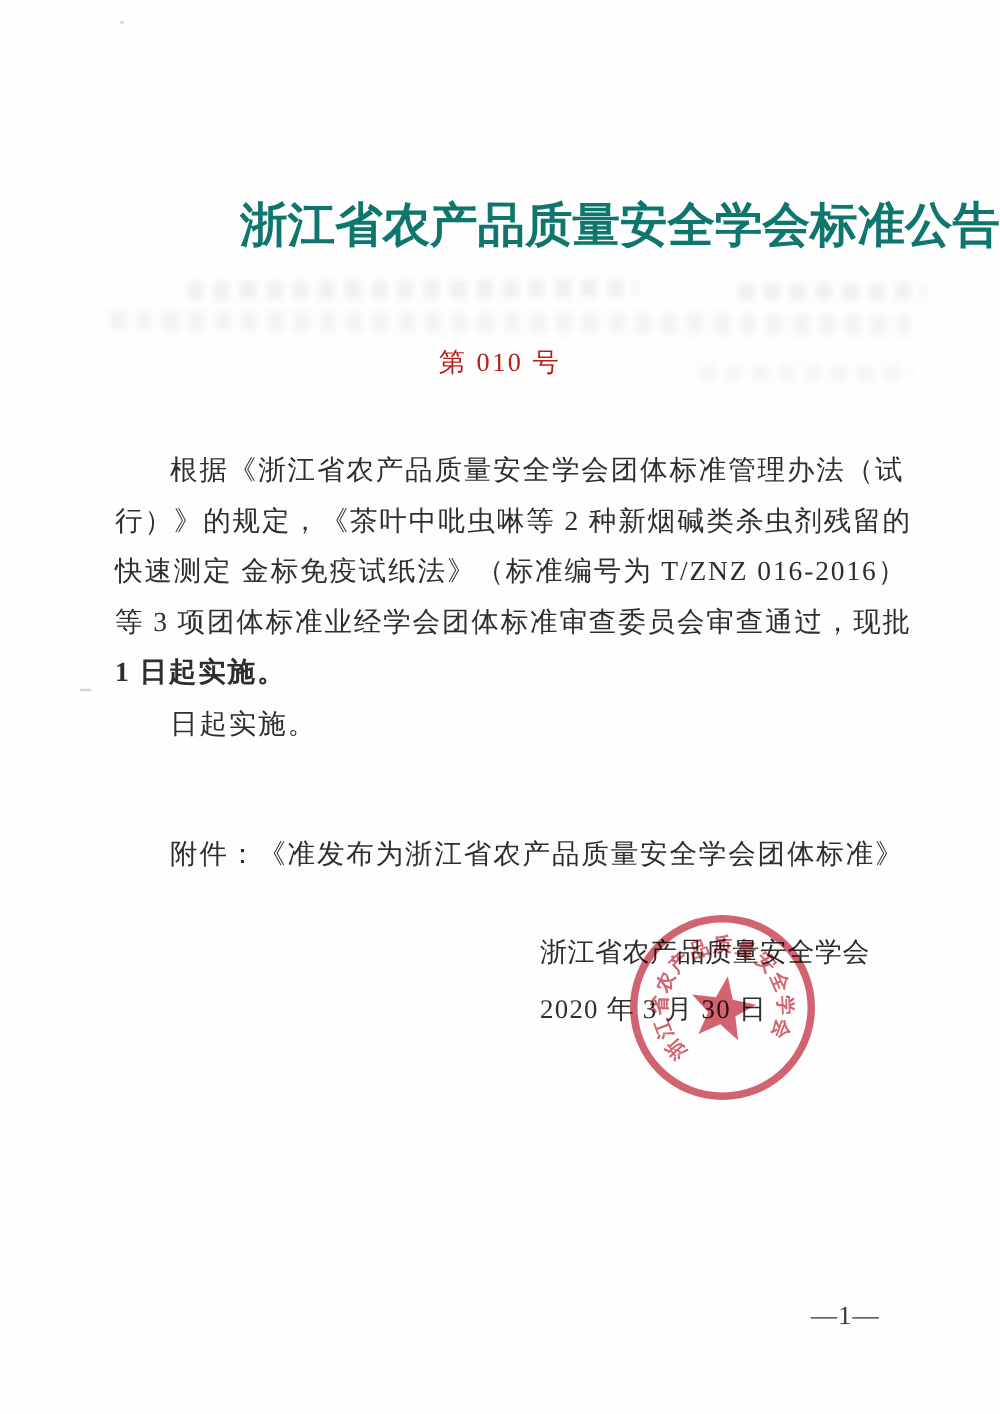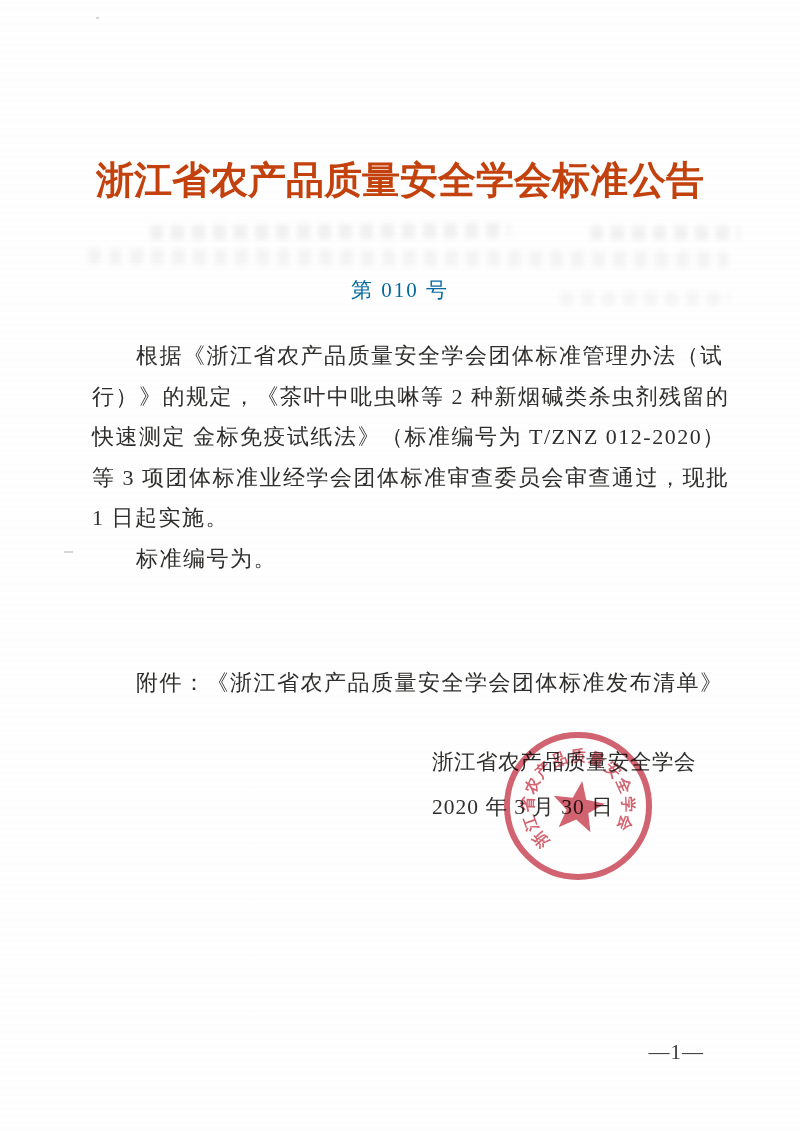--- a/index.html
+++ b/index.html
@@ -18,57 +18,58 @@
   .scan-noise {
     position: absolute; inset: 0;
     background:
       repeating-linear-gradient(0deg, rgba(200,200,200,0.025) 0 2px, transparent 2px 7px);
     pointer-events: none;
   }
 
   .doc-title {
     position: absolute;
     top: 155px; left: 0; right: 0;
-    text-align: center;
+    text-align: right;
     font-family: "DejaVu Sans", "Liberation Sans", sans-serif;
     font-weight: 700;
     font-size: 38px;
     letter-spacing: 0px;
-    color: #c2410c;
+    color: #0f766e;
     white-space: nowrap;
   }
 
   .doc-number {
     position: absolute;
     top: 276px; left: 0; right: 0;
     text-align: center;
     font-size: 21px;
-    color: #0369a1;
+    color: #b91c1c;
     letter-spacing: 2px;
   }
 
   .body-block {
     position: absolute;
-    top: 336px; left: 92px;
+    top: 356px; left: 92px;
     width: 622px;
     font-size: 22px;
     line-height: 40.5px;
     color: #2f2e2c;
     letter-spacing: 1.5px;
   }
   .body-line {
     text-align: justify;
     text-align-last: justify;
     white-space: nowrap;
   }
   .body-line.first { text-indent: 2em; }
   .body-line.plain {
     text-align: right;
     text-align-last: left;
     white-space: normal;
+    font-weight: bold;
   }
   .closing-line {
     text-indent: 2em;
     text-align: left;
     text-align-last: left;
   }
 
   .attachment-line {
     position: absolute;
     top: 668px; left: 92px;
@@ -160,27 +161,27 @@
   <div class="speck speck-1"></div>
   <div class="speck speck-2"></div>
 
   <div class="doc-title">浙江省农产品质量安全学会标准公告</div>
 
   <div class="doc-number">第 010 号</div>
 
   <div class="body-block">
     <div class="body-line first">根据《浙江省农产品质量安全学会团体标准管理办法（试</div>
     <div class="body-line">行）》的规定，《茶叶中吡虫啉等 2 种新烟碱类杀虫剂残留的</div>
-    <div class="body-line">快速测定 金标免疫试纸法》（标准编号为 T/ZNZ 012-2020）</div>
+    <div class="body-line">快速测定 金标免疫试纸法》（标准编号为 T/ZNZ 016-2016）</div>
     <div class="body-line">等 3 项团体标准业经学会团体标准审查委员会审查通过，现批</div>
     <div class="body-line plain">1 日起实施。</div>
-    <div class="closing-line">标准编号为。</div>
+    <div class="closing-line">日起实施。</div>
   </div>
 
-  <div class="attachment-line">附件：《浙江省农产品质量安全学会团体标准发布清单》</div>
+  <div class="attachment-line">附件：《准发布为浙江省农产品质量安全学会团体标准》</div>
 
   <div class="signature-block">
     <div class="signer-line">浙江省农产品质量安全学会</div>
     <div class="date-line">2020 年 3 月 30 日</div>
   </div>
 
   <div class="seal">
     <svg viewBox="0 0 172 172" xmlns="http://www.w3.org/2000/svg">
       <circle cx="86" cy="86" r="71" fill="none" stroke="#cf5260" stroke-width="6"></circle>
       <polygon fill="#cf5260" transform="translate(86,88) rotate(9) scale(1.05)" points="0,-26 6.5,-8.9 24.7,-8 10.5,3.4 15.3,21 0,11 -15.3,21 -10.5,3.4 -24.7,-8 -6.5,-8.9"></polygon>

